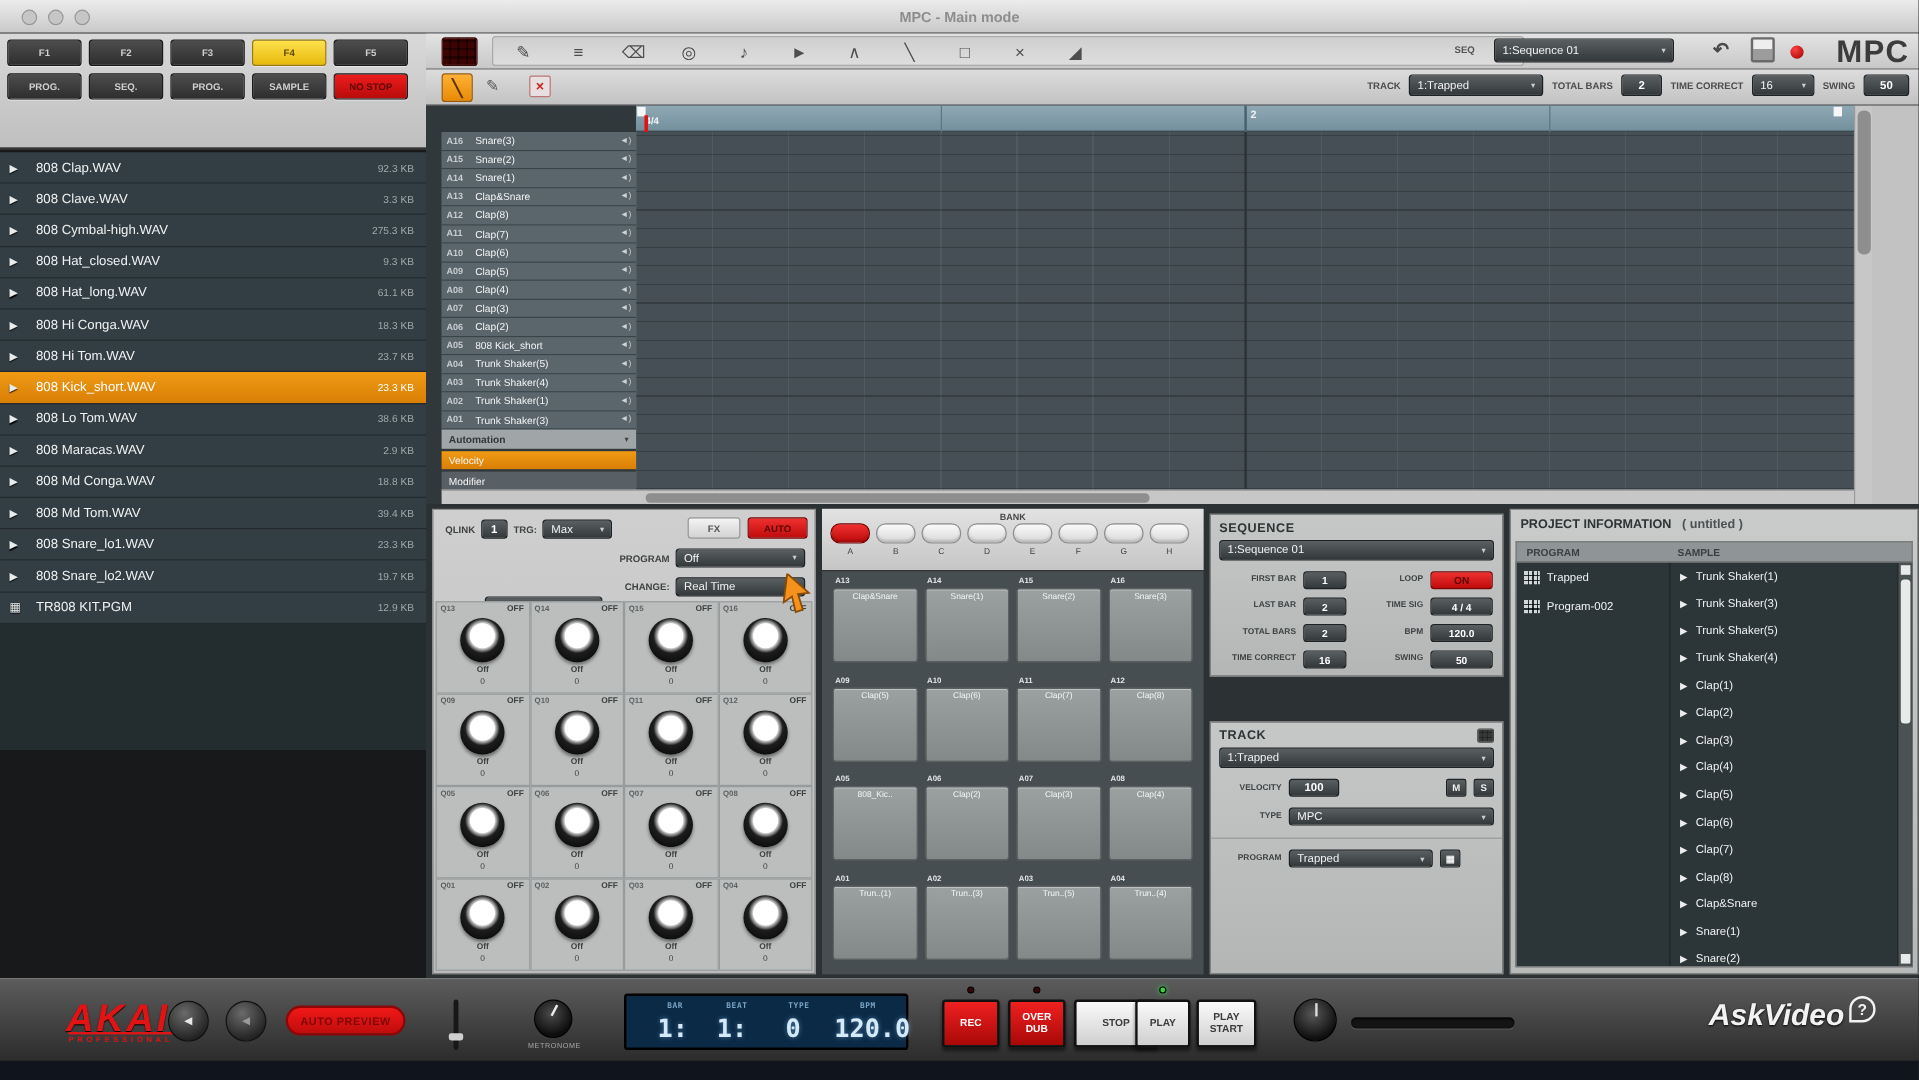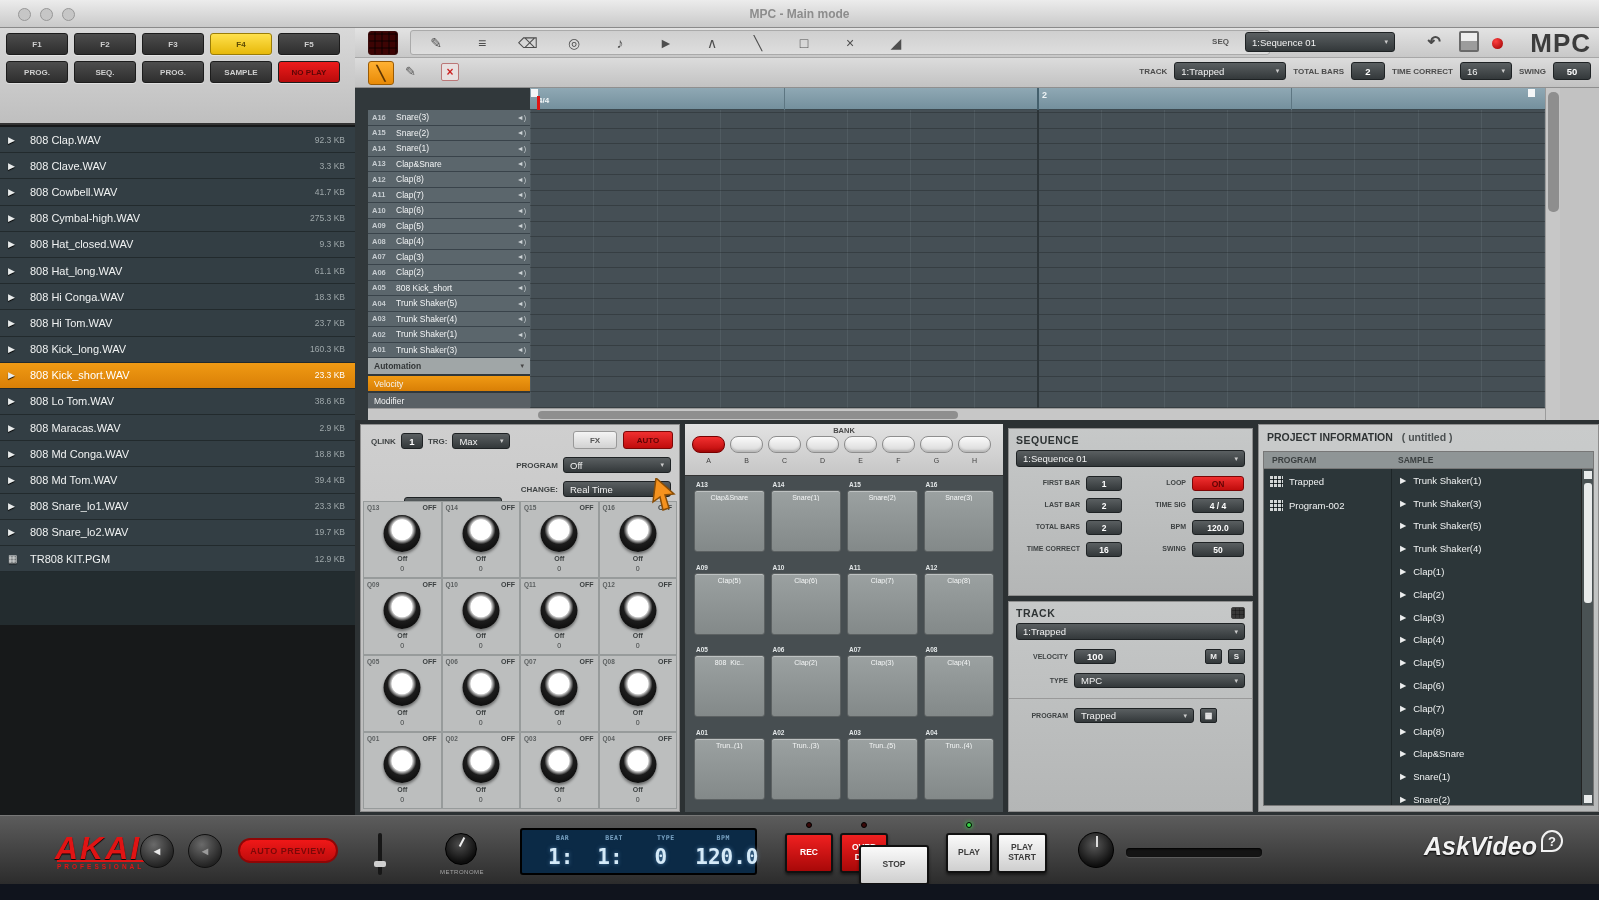--- a/index.html
+++ b/index.html
@@ -172,21 +172,21 @@
   .bankb .blabel { position:absolute; top:20px; left:0; width:100%; text-align:center; font-size:7px; color:#3d3d3d; }
   .pad-grid { position:absolute; left:9px; top:56px; width:300px; height:326px;
     display:grid; grid-template-columns:repeat(4,1fr); grid-template-rows:repeat(4,1fr); column-gap:6px; row-gap:4px; }
   .pcell { position:relative; }
   .pcell .pid { font-size:6.5px; font-weight:bold; color:#e3e7e8; margin:1px 0 2px 2px; }
   .pcell .pad { height:62px; border-radius:3px; border:1px solid #5c6162;
     background:linear-gradient(#9ba1a1,#838989); box-shadow:inset 0 1px 0 rgba(255,255,255,.35); }
   .pcell .pname { text-align:center; font-size:7px; color:#f4f6f6; padding-top:3px; white-space:nowrap; overflow:hidden; }
 
   
-  .seqpanel { position:absolute; left:1008px; top:428px; width:245px; height:168px;
+  .seqpanel { position:absolute; left:1008px; top:428px; width:245px; height:136px;
     background:linear-gradient(#c6c8c8,#b4b6b6); border:1px solid #8e8e8e; padding:5px 7px; }
   .panel-title { font-size:10.5px; font-weight:bold; color:#2e3334; letter-spacing:.5px; }
   .sel-dd { width:100%; height:17px; margin-top:4px; }
   .seq-grid { display:grid; grid-template-columns:64px 36px 58px 52px; column-gap:6px; row-gap:7px;
     margin-top:9px; align-items:center; }
   .sg-lbl { font-size:7px; font-weight:bold; color:#3f4344; text-align:right; line-height:1.15; }
   .sg-val { height:15px; font-size:8.5px; }
   .sg-val.red { background:linear-gradient(#f03030,#c00c0c); border-color:#7c0606; color:#600404; }
   .trackpanel { position:absolute; left:1008px; top:601px; width:245px; height:211px;
     background:linear-gradient(#c6c8c8,#b4b6b6); border:1px solid #8e8e8e; padding:5px 7px; }
@@ -258,21 +258,21 @@
   .lcd-vals span { font-size:21px; font-weight:bold; color:#d5eaf8; text-shadow:0 0 4px rgba(140,200,255,.5); }
   .lv-bar{margin-left:26px;} .lv-beat{margin-left:24px;} .lv-tick{margin-left:32px;} .lv-bpm{margin-left:28px;}
   .led { position:absolute; top:6px; width:6px; height:6px; border-radius:50%; background:#3a0808; border:1px solid #000; }
   .led.green { background:#35d545; box-shadow:0 0 4px #35d545; }
   .tbtn { position:absolute; top:17px; height:40px; border-radius:3px; font-size:8.5px; font-weight:bold;
     display:flex; align-items:center; justify-content:center; text-align:center; line-height:1.15;
     border:2px solid #111; box-shadow:0 2px 3px rgba(0,0,0,.5); }
   .tbtn.red { background:linear-gradient(#f02020,#a80808); color:#fff; }
   .tbtn.lite { background:linear-gradient(#fafafa,#cfcfcf); color:#3c3c3c; }
   .b-rec{left:785px;width:48px;} .b-dub{left:840px;width:48px; white-space:pre-line;}
-  .b-stop{left:859px;width:70px;margin-top:12px;} .b-play{left:946px;width:46px;} .b-pstart{left:997px;width:50px; white-space:pre-line;}
+  .b-stop{left:895px;width:70px;} .b-play{left:946px;width:46px;} .b-pstart{left:997px;width:50px; white-space:pre-line;}
   .vol-knob { position:absolute; left:1078px; top:16px; width:36px; height:36px; border-radius:50%;
     background:radial-gradient(circle at 45% 35%, #585858, #0e0e0e 72%); border:1px solid #000; }
   .vol-knob::after { content:""; position:absolute; left:17px; top:3px; width:2px; height:11px; background:#ddd; }
   .level-groove { position:absolute; left:1126px; top:32px; width:136px; height:9px; background:#141414;
     border-radius:4px; box-shadow:inset 0 1px 2px #000, 0 1px 0 rgba(255,255,255,.15); }
   .askvideo { position:absolute; right:62px; top:16px; color:#f2f2f2; font-size:25px; font-weight:bold;
     font-style:italic; text-shadow:0 1px 2px #000; }
   .av-mark { position:absolute; right:36px; top:14px; width:22px; height:22px; border:2px solid #f2f2f2;
     border-radius:50% 50% 50% 0; color:#f2f2f2; font-size:13px; font-weight:bold;
     display:flex; align-items:center; justify-content:center; font-style:normal; }
@@ -310,42 +310,37 @@
       <div class="filter-row">
 
           <div class="sbtn">PROG.</div>
 
           <div class="sbtn">SEQ.</div>
 
           <div class="sbtn">PROG.</div>
 
           <div class="sbtn">SAMPLE</div>
 
-          <div class="sbtn alert">NO PLAY</div>
+          <div class="sbtn alert">NO STOP</div>
         </div>
     </div>
     <div class="file-list">
 
         <div class="file-row">
           <span class="ficon"></span>
           <span class="fname">808 Clap.WAV</span>
           <span class="fsize">92.3 KB</span>
         </div>
 
         <div class="file-row">
           <span class="ficon"></span>
           <span class="fname">808 Clave.WAV</span>
           <span class="fsize">3.3 KB</span>
         </div>
 
-        <div class="file-row">
-          <span class="ficon"></span>
-          <span class="fname">808 Cowbell.WAV</span>
-          <span class="fsize">41.7 KB</span>
-        </div>
 
         <div class="file-row">
           <span class="ficon"></span>
           <span class="fname">808 Cymbal-high.WAV</span>
           <span class="fsize">275.3 KB</span>
         </div>
 
         <div class="file-row">
           <span class="ficon"></span>
           <span class="fname">808 Hat_closed.WAV</span>
@@ -363,25 +358,20 @@
           <span class="fname">808 Hi Conga.WAV</span>
           <span class="fsize">18.3 KB</span>
         </div>
 
         <div class="file-row">
           <span class="ficon"></span>
           <span class="fname">808 Hi Tom.WAV</span>
           <span class="fsize">23.7 KB</span>
         </div>
 
-        <div class="file-row">
-          <span class="ficon"></span>
-          <span class="fname">808 Kick_long.WAV</span>
-          <span class="fsize">160.3 KB</span>
-        </div>
 
         <div class="file-row selected">
           <span class="ficon"></span>
           <span class="fname">808 Kick_short.WAV</span>
           <span class="fsize">23.3 KB</span>
         </div>
 
 
         <div class="file-row">
           <span class="ficon"></span>

